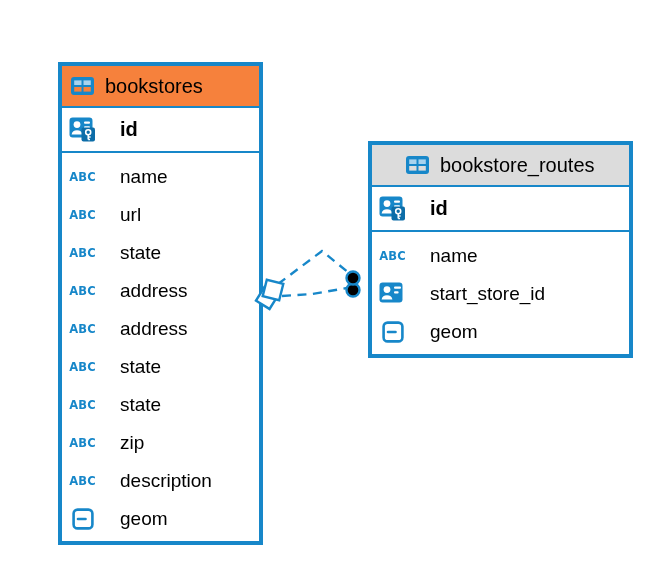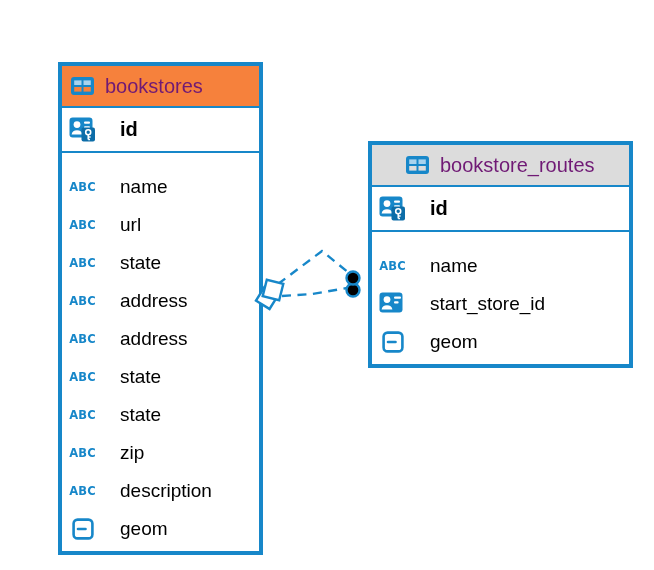--- a/index.html
+++ b/index.html
@@ -7,25 +7,25 @@
   body { width:654px; height:570px; font-family:"Liberation Sans",sans-serif; }
   .canvas { position:relative; width:654px; height:570px; background:#fff; overflow:hidden; }
 
   .entity { position:absolute; box-sizing:border-box; background:#fff;
             border:4px solid var(--blue); }
   .table-0 { left:58px;  top:62px;  width:205px; }
   .table-1 { left:368px; top:141px; width:265px; }
 
   .erd-header { height:40px; border-bottom:2px solid var(--blue);
                 display:flex; align-items:center; gap:9px; padding:0 7px;
-                font-size:20px; color:#701a75; white-space:nowrap; }
+                font-size:20px; color:#000000; white-space:nowrap; }
   .row { display:flex; align-items:center; gap:24px; padding:0 7px; color:#000; }
   .key-row { height:43px; font-weight:bold; font-size:20px; }
   .keys-section { border-bottom:2px solid var(--blue); }
-  .cols-section { padding:5px 0 3px 0;margin-top:10px; }
+  .cols-section { padding:5px 0 3px 0; }
   .col-row { height:38px; font-size:19px; }
 
   .icon { display:inline-flex; align-items:center; justify-content:center;
           width:27px; flex:0 0 27px; }
   .abc { font-family:"DejaVu Sans",sans-serif; font-weight:800; font-size:11.5px;
          letter-spacing:0.2px; color:var(--blue); }
 
   svg.connectors { position:absolute; left:0; top:0; width:654px; height:570px;
                    pointer-events:none; }
   svg.connectors .hit { pointer-events:auto; }

